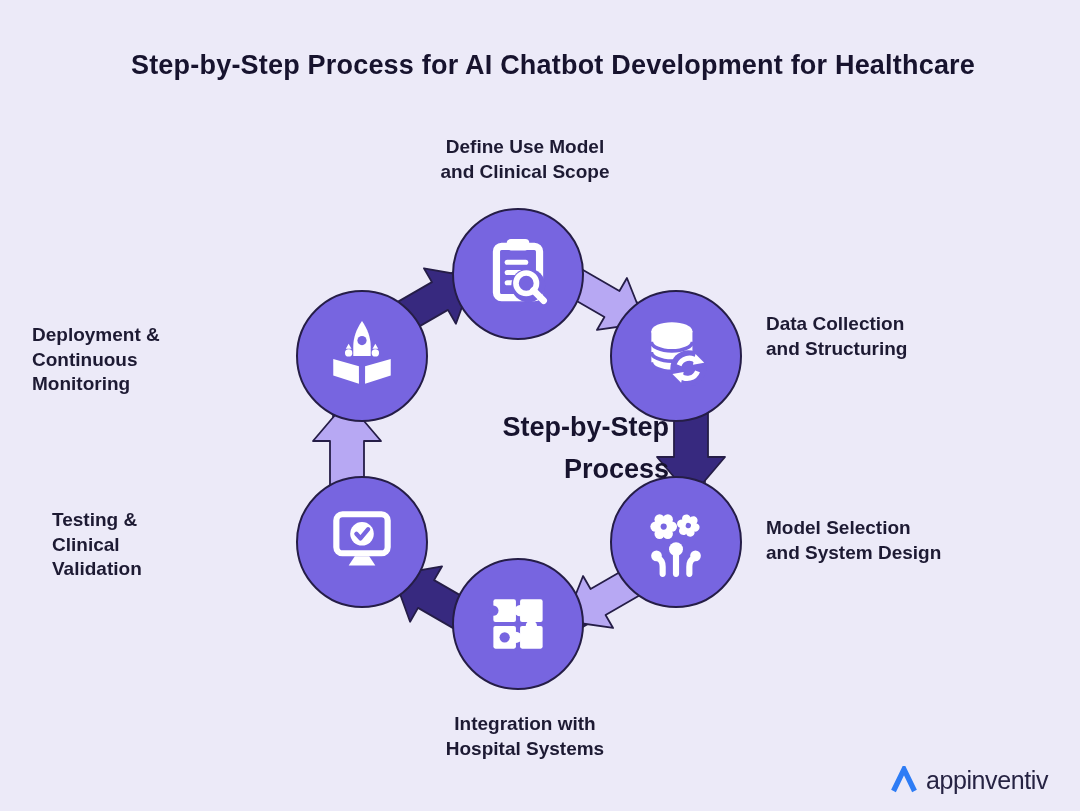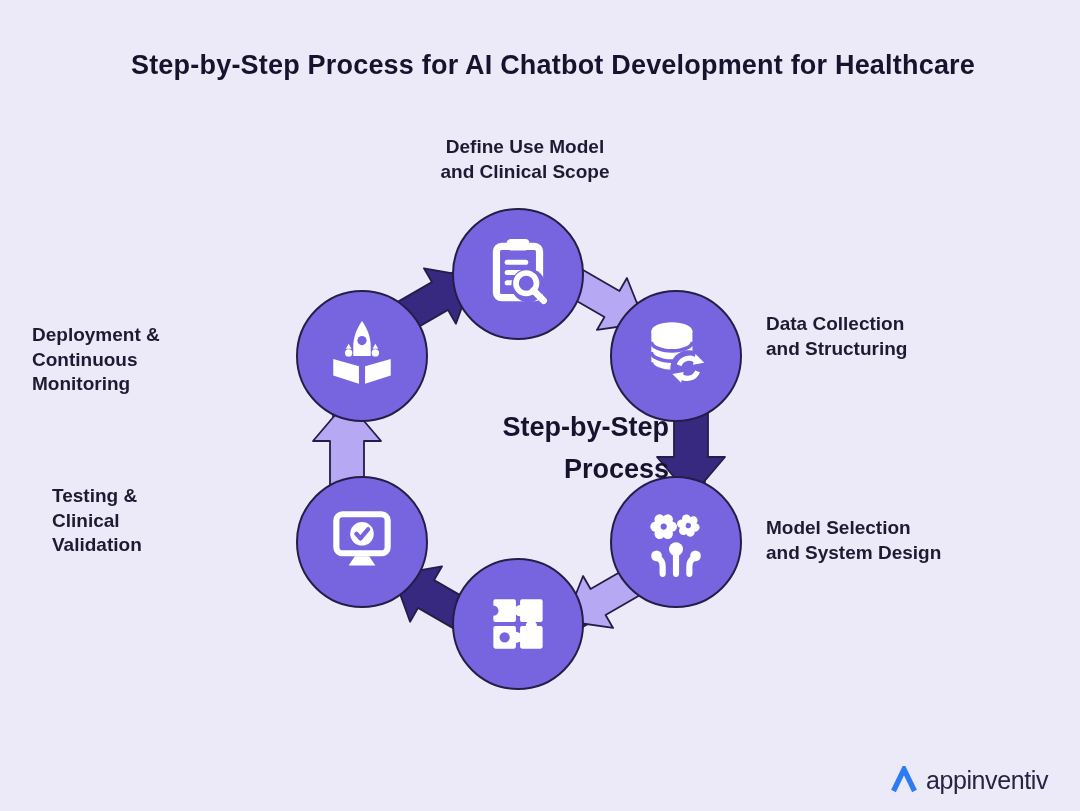--- a/index.html
+++ b/index.html
@@ -157,30 +157,32 @@
         <rect x="-24" y="2" width="22" height="22" rx="2"></rect>
         <rect x="2" y="2" width="22" height="22" rx="2"></rect>
         <circle cx="2" cy="-13" r="5.5"></circle>
         <circle cx="13" cy="2" r="5.5"></circle>
         <circle cx="-2" cy="13" r="5.5"></circle>
       </g>
       <circle cx="-24" cy="-13" r="5" fill="#7765E0"></circle>
       <circle cx="-13" cy="13" r="5" fill="#7765E0"></circle>
     </svg>
   </div>
+  <div class="step-label al-c" style="left:375px;top:712px;width:300px;">Integration with
+Hospital Systems</div>
 
   <div class="node" style="left:296px;top:476px;">
     <svg width="78" height="78" viewBox="-38 -38 76 76">
       <rect x="-25" y="-27" width="50" height="38" rx="6" fill="none" stroke="#fff" stroke-width="6"></rect>
       <circle cx="0" cy="-8" r="11.5" fill="#fff"></circle>
       <path d="M -5.5 -8 l 4 4.5 l 7.5 -9" fill="none" stroke="#7765E0" stroke-width="4.2" stroke-linecap="round" stroke-linejoin="round"></path>
       <polygon points="-7,14 7,14 13,23 -13,23" fill="#fff"></polygon>
     </svg>
   </div>
-  <div class="step-label al-r" style="right:808px;top:484px;width:220px;">Testing &amp;
+  <div class="step-label al-r" style="right:808px;top:508px;width:220px;">Testing &amp;
 Clinical
 Validation</div>
 
   <div class="node" style="left:296px;top:290px;">
     <svg width="78" height="78" viewBox="-38 -38 76 76">
       <g fill="#fff">
         <path d="M 0 -34 C 5.5 -26 8.5 -18 8.5 -9 L 8.5 0 L -8.5 0 L -8.5 -9 C -8.5 -18 -5.5 -26 0 -34 Z"></path>
         <circle cx="0" cy="-15" r="4.5" fill="#7765E0"></circle>
         <circle cx="-13" cy="-3" r="3.6"></circle>
         <path d="M -13 -12 l 2.8 5 h -5.6 z"></path>

